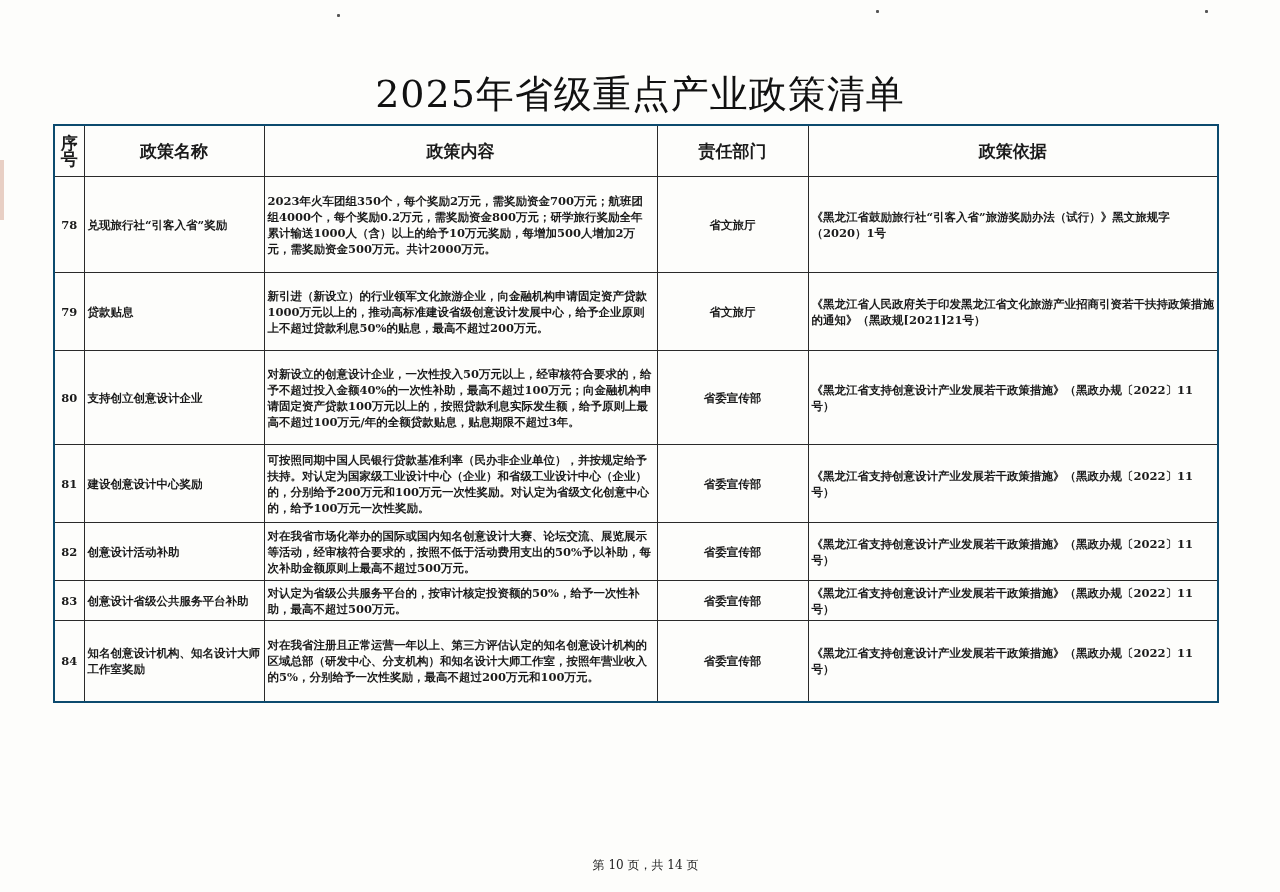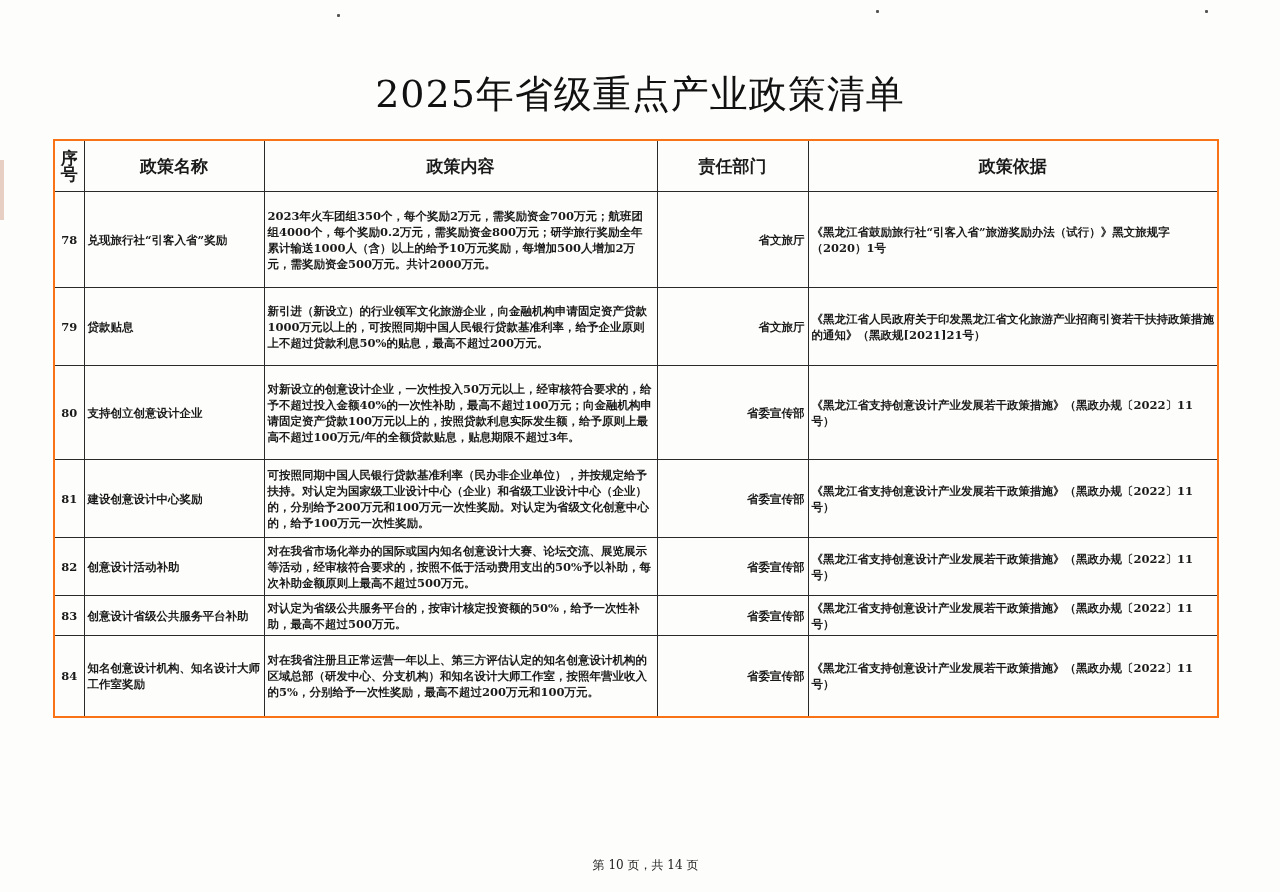--- a/index.html
+++ b/index.html
@@ -17,44 +17,44 @@
       top: 66px;
       text-align: center;
       font-size: 38px;
       letter-spacing: 1px;
       font-family: "DejaVu Serif", "Liberation Serif", serif;
       color: #111;
       line-height: 56px;
     }
     table.policy {
       position: absolute;
-      left: 53px; top: 139px;
+      left: 53px; top: 124px;
       width: 1164px;
       border-collapse: collapse;
       table-layout: fixed;
-      border: 2px solid #f97316;
+      border: 2px solid #0c4a6e;
     }
     table.policy th, table.policy td {
       border: 1px solid #2a2a2a;
       padding: 0 3px;
       font-size: 11.5px;
       line-height: 16px;
       vertical-align: middle;
       font-weight: bold;
     }
     table.policy th {
       font-size: 17px;
       font-weight: bold;
       height: 50px;
       text-align: center;
       font-family: "DejaVu Sans", "Liberation Sans", sans-serif;
     }
     th.col-seq { line-height: 21px; padding: 0; }
     td.seq { text-align: center; }
-    td.dept { text-align: right; }
+    td.dept { text-align: center; }
     td.content, td.basis { text-align: left; }
     .footer {
       position: absolute;
       left: 0; right: 0;
       top: 857px;
       text-align: center;
       font-size: 12px;
       color: #222;
       padding-left: 11px;
     }
@@ -96,21 +96,21 @@
     <tr style="height:96px">
       <td class="seq">78</td>
       <td>兑现旅行社“引客入省”奖励</td>
       <td class="content">2023年火车团组350个，每个奖励2万元，需奖励资金700万元；航班团组4000个，每个奖励0.2万元，需奖励资金800万元；研学旅行奖励全年累计输送1000人（含）以上的给予10万元奖励，每增加500人增加2万元，需奖励资金500万元。共计2000万元。</td>
       <td class="dept">省文旅厅</td>
       <td class="basis">《黑龙江省鼓励旅行社“引客入省”旅游奖励办法（试行）》黑文旅规字（2020）1号</td>
     </tr>
     <tr style="height:78px">
       <td class="seq">79</td>
       <td>贷款贴息</td>
-      <td class="content">新引进（新设立）的行业领军文化旅游企业，向金融机构申请固定资产贷款1000万元以上的，可按照同期中国人民银行贷款基准利率，给予企业原则上不超过贷款利息50%的贴息，最高不超过200万元。</td>
+      <td class="content">新引进（新设立）的行业领军文化旅游企业，向金融机构申请固定资产贷款1000万元以上的，推动高标准建设省级创意设计发展中心，给予企业原则上不超过贷款利息50%的贴息，最高不超过200万元。</td>
       <td class="dept">省文旅厅</td>
       <td class="basis">《黑龙江省人民政府关于印发黑龙江省文化旅游产业招商引资若干扶持政策措施的通知》（黑政规[2021]21号）</td>
     </tr>
     <tr style="height:94px">
       <td class="seq">80</td>
       <td>支持创立创意设计企业</td>
       <td class="content">对新设立的创意设计企业，一次性投入50万元以上，经审核符合要求的，给予不超过投入金额40%的一次性补助，最高不超过100万元；向金融机构申请固定资产贷款100万元以上的，按照贷款利息实际发生额，给予原则上最高不超过100万元/年的全额贷款贴息，贴息期限不超过3年。</td>
       <td class="dept">省委宣传部</td>
       <td class="basis">《黑龙江省支持创意设计产业发展若干政策措施》（黑政办规〔2022〕11号）</td>
     </tr>

